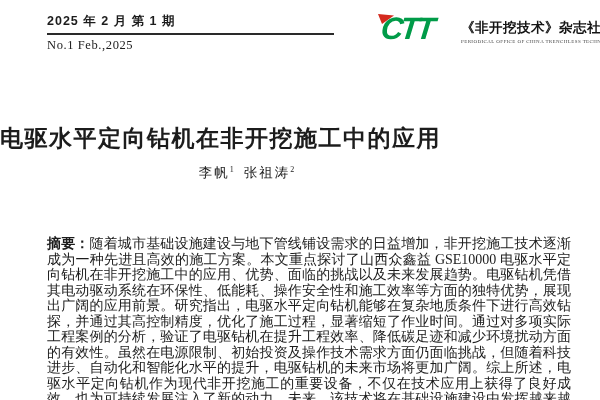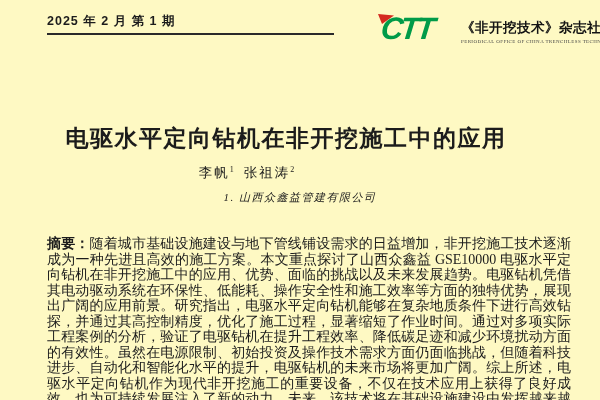--- a/index.html
+++ b/index.html
@@ -1,20 +1,20 @@
 <!DOCTYPE html>
 <html><head>
 <meta charset="utf-8">
 <style>
   html,body { margin:0; padding:0; }
   body { background:#e8e8e8; }
   .page {
     position:relative;
     width:600px; height:400px;
-    background:#fef9c3;
+    background:#ffffff;
     font-family:"Liberation Serif","DejaVu Serif",serif;
     color:#1c1c1c;
     overflow:hidden;
     margin:0 auto;
   }
 
   
   .header-left {
     position:absolute; left:47px; top:13px; width:287px;
   }
@@ -56,21 +56,21 @@
     color:#141414; white-space:nowrap;
   }
   .journal-name-en {
     font-size:5px; color:#444; letter-spacing:0.4px;
     margin-top:2px; white-space:nowrap;
   }
 
   
   .title {
     position:absolute; top:108px; left:0; width:572px;
-    text-align:center;
+    text-align:left;
     font-size:23px; font-weight:bold; letter-spacing:1.5px;
     white-space:nowrap;
   }
   .authors {
     position:absolute; top:164px; left:0; width:493px;
     text-align:center; font-size:13.5px; letter-spacing:2px;
   }
   .authors sup { font-size:8px; letter-spacing:0; }
   .author-gap { display:inline-block; width:10px; }
   .affils {
@@ -88,39 +88,39 @@
   .body-text p { margin:0; }
   .label { font-weight:bold; }
 </style>
 </head>
 <body>
 
 <div class="page">
 
   <div class="header-left">
     <div class="issue-cn">2025 年 2 月 第 1 期</div>
+    <div class="issue-en">No.1 Feb.,2025</div>
   </div>
 
   <div class="header-right">
     <div class="logo">
       <span class="logo-wedge"></span>
       <span class="logo-text">CTT</span>
     </div>
     <div class="journal-block">
       <div class="journal-name">《非开挖技术》杂志社</div>
       <div class="journal-name-en">PERIODICAL OFFICE OF CHINA TRENCHLESS TECHNOLOGY</div>
     </div>
   </div>
 
   <h1 class="title">电驱水平定向钻机在非开挖施工中的应用</h1>
 
   <div class="authors"><span>李帆</span><sup>1</sup><span class="author-gap"></span><span>张祖涛</span><sup>2</sup>
   </div>
 
   <div class="affils">
-    <div>1. 山西众鑫益管建有限公司</div>
   </div>
 
   <div class="body-text">
     <p><span class="label">摘要：</span><span>随着城市基础设施建设与地下管线铺设需求的日益增加，非开挖施工技术逐渐成为一种先进且高效的施工方案。本文重点探讨了山西众鑫益 GSE10000 电驱水平定向钻机在非开挖施工中的应用、优势、面临的挑战以及未来发展趋势。电驱钻机凭借其电动驱动系统在环保性、低能耗、操作安全性和施工效率等方面的独特优势，展现出广阔的应用前景。研究指出，电驱水平定向钻机能够在复杂地质条件下进行高效钻探，并通过其高控制精度，优化了施工过程，显著缩短了作业时间。通过对多项实际工程案例的分析，验证了电驱钻机在提升工程效率、降低碳足迹和减少环境扰动方面的有效性。虽然在电源限制、初始投资及操作技术需求方面仍面临挑战，但随着科技进步、自动化和智能化水平的提升，电驱钻机的未来市场将更加广阔。综上所述，电驱水平定向钻机作为现代非开挖施工的重要设备，不仅在技术应用上获得了良好成效，也为可持续发展注入了新的动力。未来，该技术将在基础设施建设中发挥越来越关键的作用，为推动绿色建筑和城市可持续发展提供强有力的支持。</span></p>
   </div>
 
 </div>
 
 </body></html>

